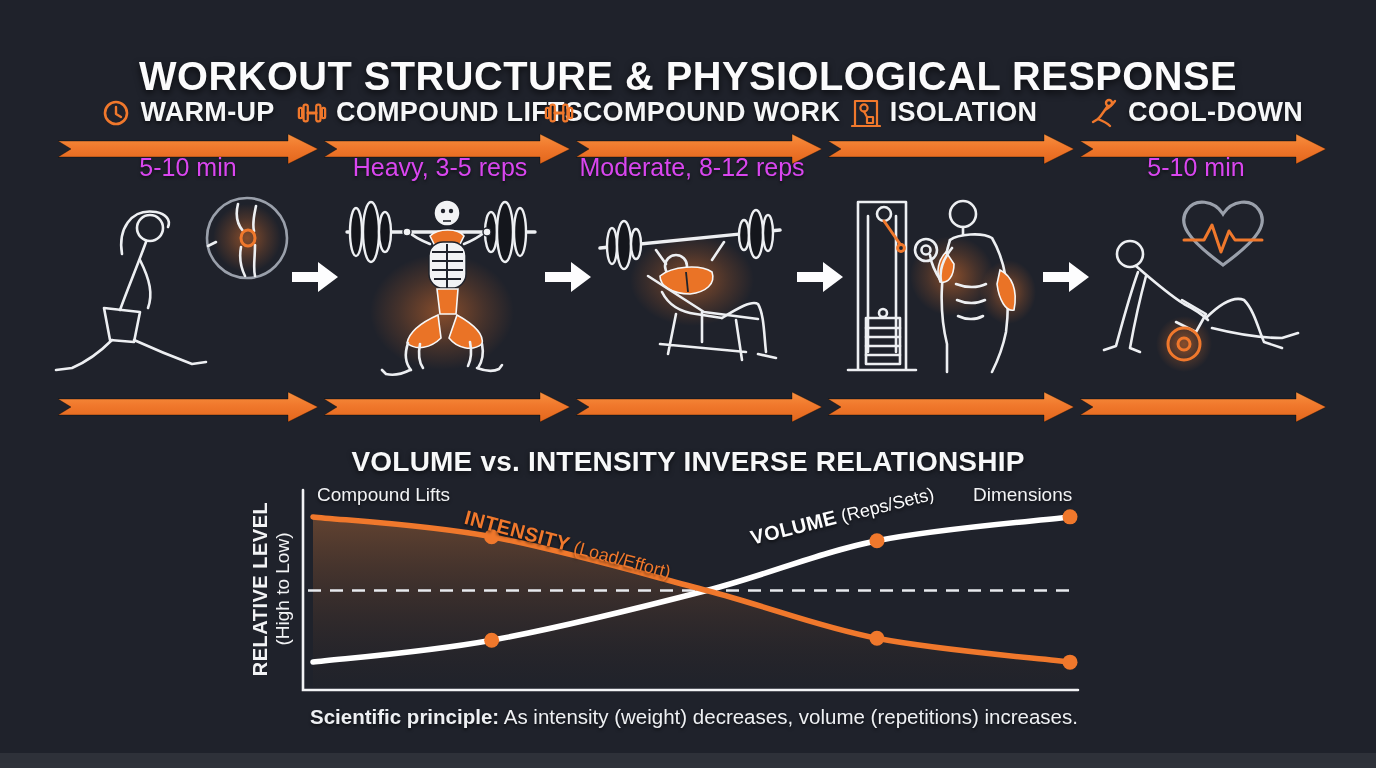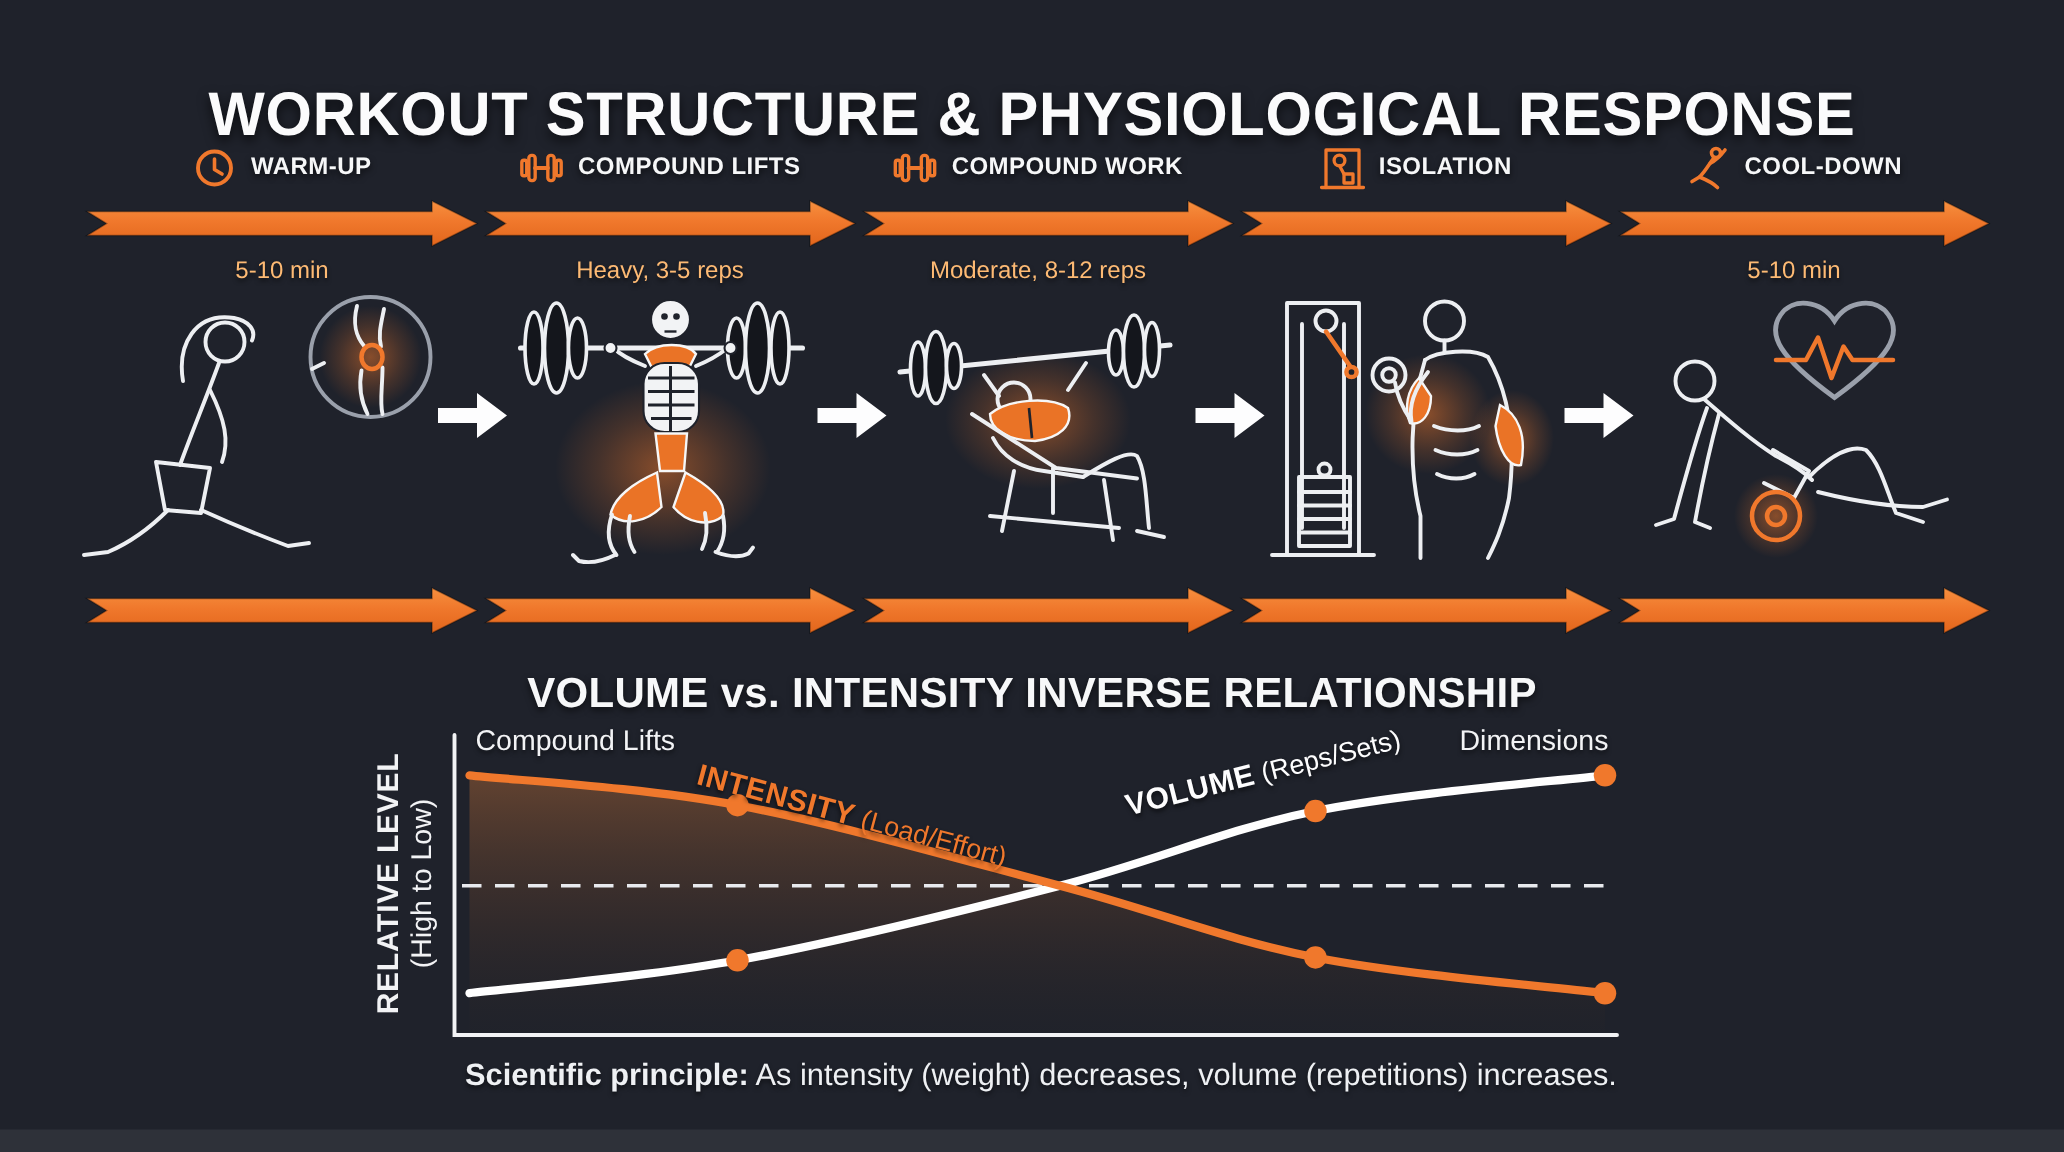--- a/index.html
+++ b/index.html
@@ -3,25 +3,25 @@
 <meta charset="utf-8">
 <style>
   html,body{margin:0;padding:0;background:#14161c;}
   .stage{position:relative;width:1376px;height:768px;background:#1f222b;overflow:hidden;
          font-family:"Liberation Sans","DejaVu Sans",sans-serif;color:#f2f3f5;}
   .abs{position:absolute;}
   .page-title{top:26px;left:0;width:1376px;text-align:center;font-size:41px;font-weight:bold;
               letter-spacing:.5px;transform:scaleX(.97);color:#fbfbfc;
               text-shadow:0 3px 8px rgba(0,0,0,.65);white-space:nowrap;}
   .stage-col{top:97px;width:252px;display:flex;align-items:center;justify-content:center;gap:9px;}
-  .stage-label{font-size:16px;font-weight:bold;letter-spacing:.3px;color:#f6f7f8;
+  .stage-label{font-size:27px;font-weight:bold;letter-spacing:.3px;color:#f6f7f8;
                text-shadow:0 2px 4px rgba(0,0,0,.6);white-space:nowrap;}
   .stage-icon{width:30px;height:30px;flex:0 0 auto;}
   .arrow-row{left:0;width:1376px;height:34px;}
-  .stage-detail{top:172px;width:252px;text-align:center;font-size:16px;color:#fdba74;
+  .stage-detail{top:153px;width:252px;text-align:center;font-size:25px;color:#d946ef;
                 text-shadow:0 2px 3px rgba(0,0,0,.5);white-space:nowrap;}
   .illustrations{left:0;top:192px;width:1376px;height:186px;}
   .chart-title{top:446px;left:0;width:1376px;text-align:center;font-size:28px;font-weight:bold;
                letter-spacing:.2px;color:#f7f8f9;text-shadow:0 2px 5px rgba(0,0,0,.6);white-space:nowrap;}
   .chart-svg{left:0;top:0;width:1376px;height:768px;pointer-events:none;}
   .ylab{left:271px;top:589px;transform:translate(-50%,-50%) rotate(-90deg);text-align:center;
         white-space:nowrap;line-height:1.15;}
   .ylab .l1{font-size:20px;font-weight:bold;letter-spacing:.5px;}
   .ylab .l2{font-size:19px;}
   .anno{font-size:19px;color:#f2f3f5;white-space:nowrap;text-shadow:0 2px 3px rgba(0,0,0,.5);}

